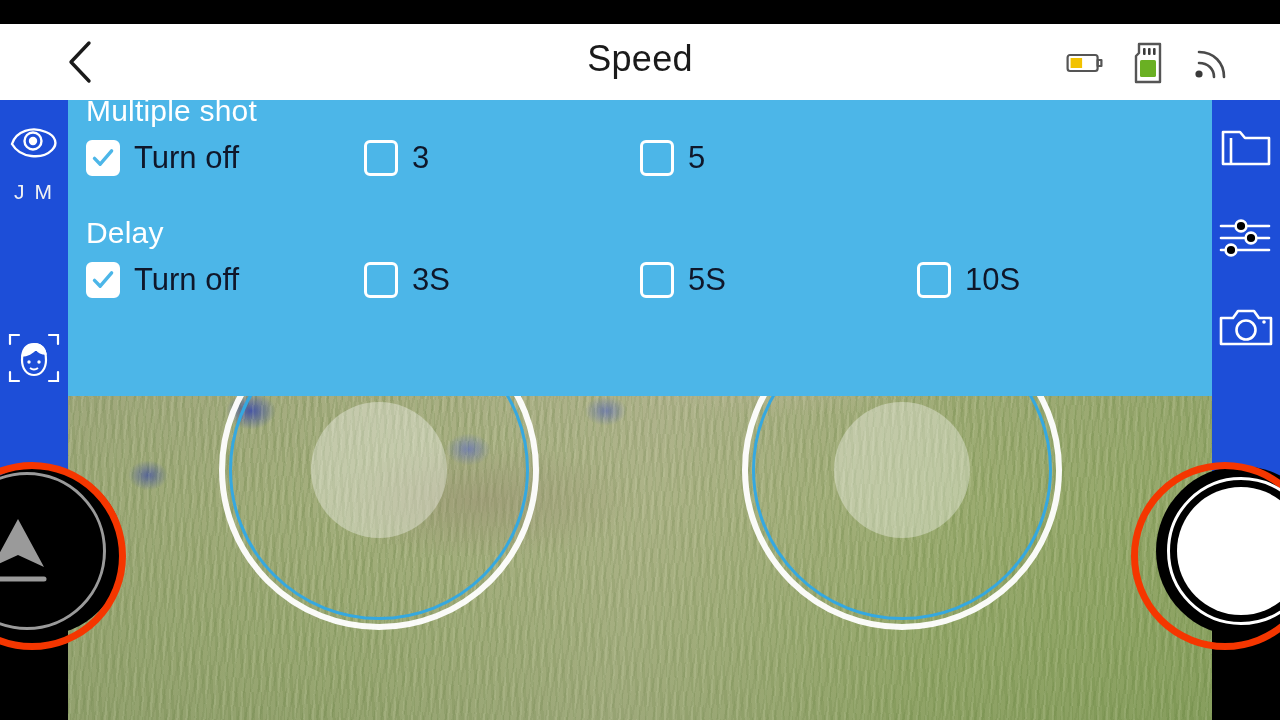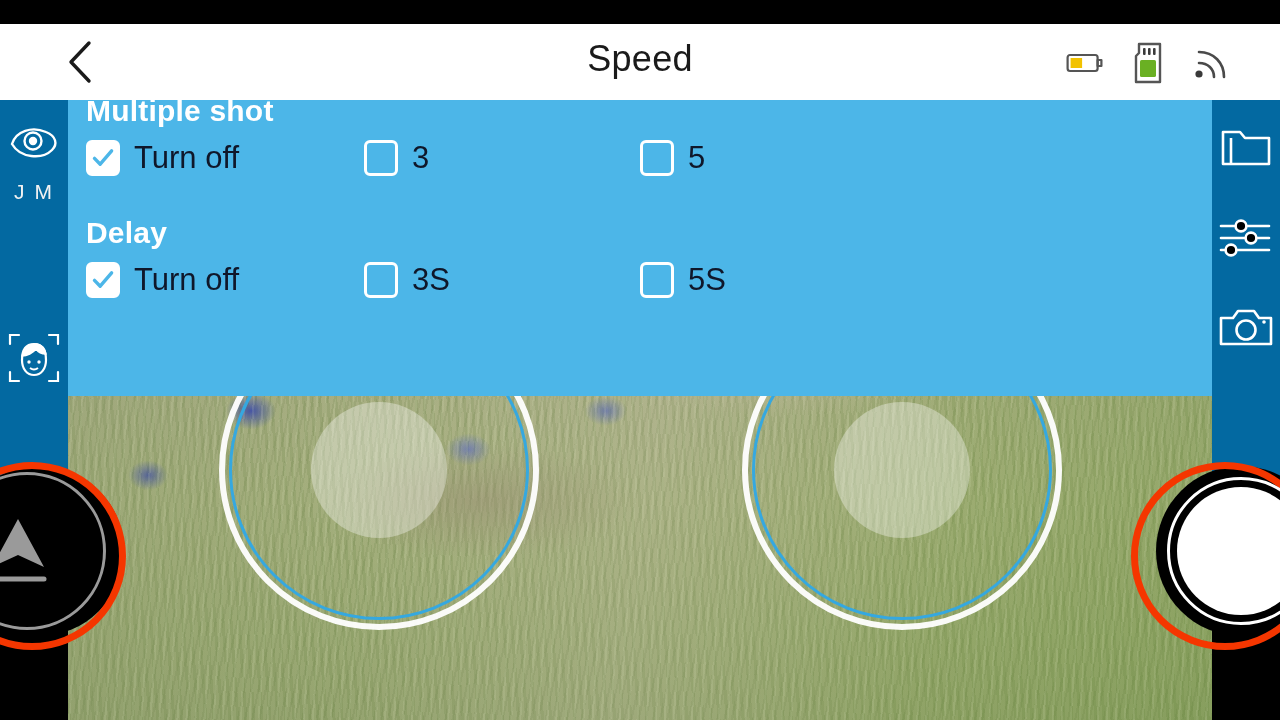--- a/index.html
+++ b/index.html
@@ -78,40 +78,40 @@
   }
 
   
   .settings-panel {
     position:absolute; left:68px; top:76px; width:1144px; height:320px;
     background:#4cb6e8; z-index:30;
     padding:22px 0 0 0;
   }
   .sec-title {
     position:absolute; left:18px;
-    font-size:30px; font-weight:bold; color:#ffffff; letter-spacing:.2px;
+    font-size:30px; font-weight:normal; color:#ffffff; letter-spacing:.2px;
   }
   .opt-row { position:absolute; left:0; width:100%; height:46px; }
   .opt {
     position:absolute; display:flex; align-items:center; gap:14px; cursor:pointer;
   }
   .cbox {
     width:34px; height:36px; border-radius:6px; flex:none;
     border:3px solid #ffffff; background:transparent;
     display:flex; align-items:center; justify-content:center;
   }
   .cbox.checked { background:#ffffff; border-color:#ffffff; }
   .cbox .tick { display:none; }
   .cbox.checked .tick { display:block; }
   .opt-label { font-size:31px; color:#0f172a; white-space:nowrap; }
 
   
   .rail {
     position:absolute; top:76px; width:68px; height:520px;
-    background:#0369a1; z-index:35;
+    background:#1d4ed8; z-index:35;
     display:flex; flex-direction:column; align-items:center;
   }
   .rail-left { left:0; }
   .rail-right { right:0; }
   .rail-ico { display:flex; align-items:center; justify-content:center; cursor:pointer; }
   .rail-text {
     color:#f2f2f2; font-size:21px; letter-spacing:2px; white-space:nowrap;
   }
   .red-ring {
     position:absolute; border-radius:50%;
@@ -202,20 +202,26 @@
         <span class="opt-label">3S</span>
       </div>
 
       <div class="opt" style="left:572px;">
         <span class="cbox">
           
         </span>
         <span class="opt-label">5S</span>
       </div>
 
+      <div class="opt" style="left:849px;">
+        <span class="cbox">
+          
+        </span>
+        <span class="opt-label">10S</span>
+      </div>
     </div>
   </div>
 
   <div class="rail rail-left">
     <div class="rail-ico" style="margin-top:46px;">
       <svg width="52" height="40" viewBox="0 0 52 40" aria-hidden="true">
         <path d="M4 22 C8 9, 24 4, 38 10 C48 14, 50 22, 44 28 C34 38, 12 36, 4 22 Z" fill="none" stroke="#ffffff" stroke-width="2.4"></path>
         <circle cx="25" cy="19" r="8.5" fill="none" stroke="#ffffff" stroke-width="2.4"></circle>
         <circle cx="25" cy="19" r="4.2" fill="#ffffff"></circle>
       </svg>

